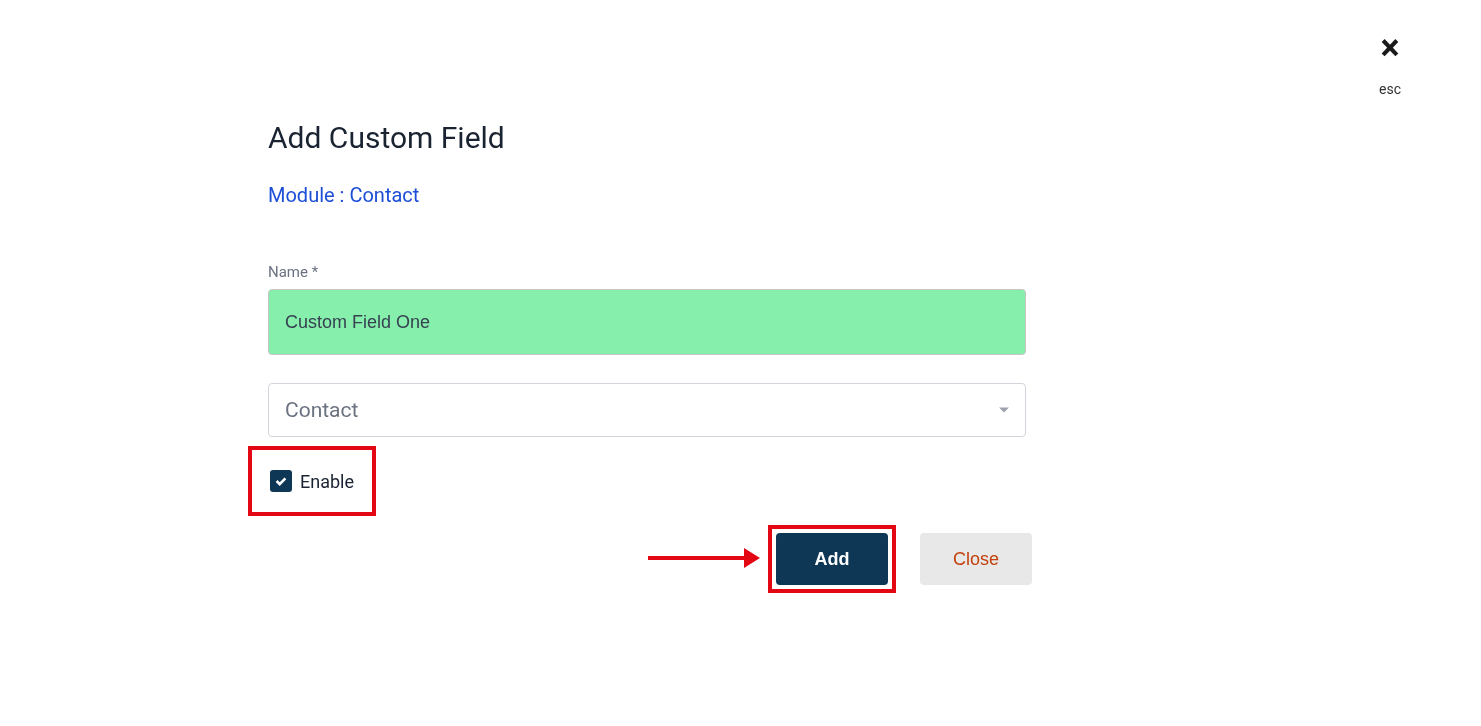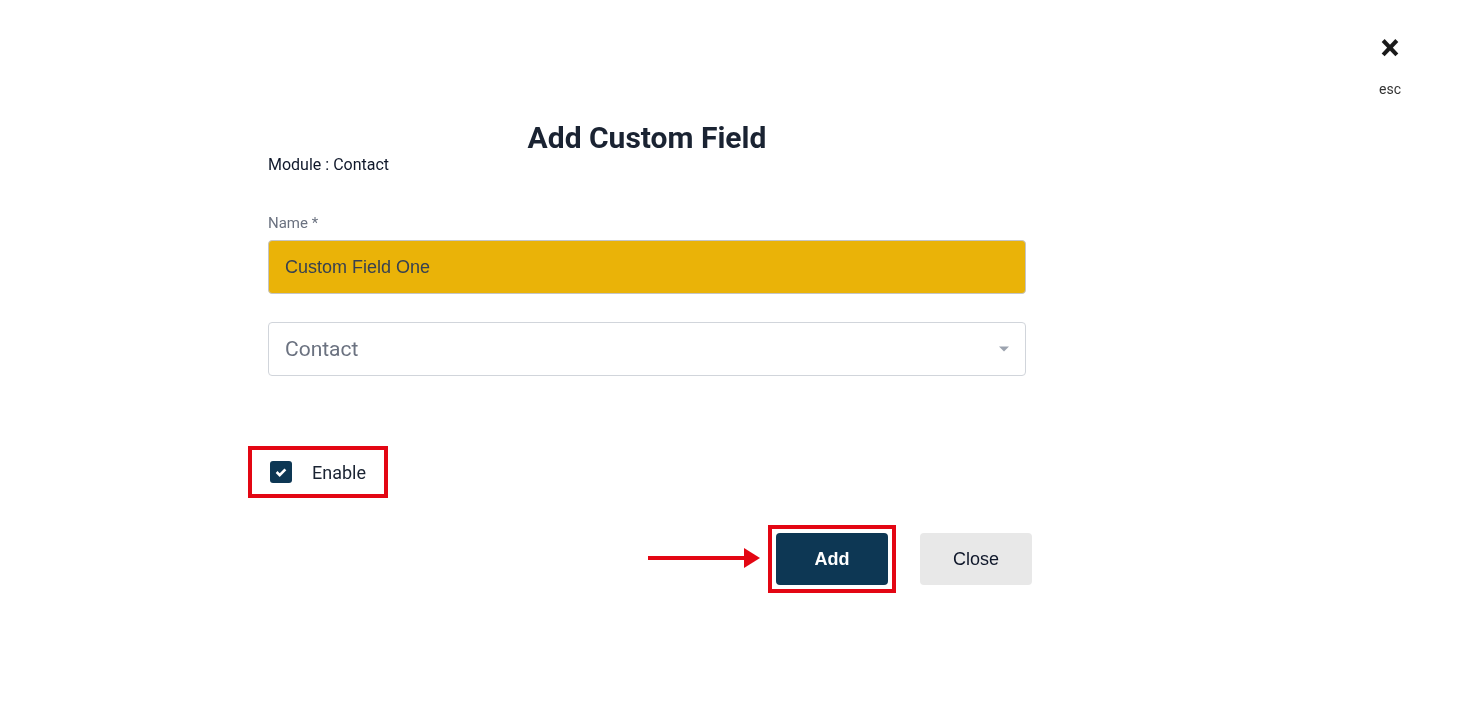--- a/index.html
+++ b/index.html
@@ -35,48 +35,48 @@
       margin-top: 15px;
     }
     .modal-content {
       position: absolute;
       left: 268px;
       top: 120px;
       width: 758px;
     }
     .modal-title {
       font-size: 30px;
-      font-weight: 700;
+      font-weight: 400;
       color: #1a2332;
-      text-align: center;
+      margin-bottom: 28px;
     }
     .module-info {
-      font-size: 16px;
-      color: #0f172a;
-      margin-bottom: 40px;
+      font-size: 20px;
+      color: #1d4ed8;
+      margin-bottom: 56px;
     }
     .form-group {
       margin-bottom: 28px;
     }
     .form-label {
       display: block;
       font-size: 15px;
       color: #6b7280;
       margin-bottom: 8px;
     }
     .form-input {
       width: 100%;
-      height: 54px;
+      height: 66px;
       padding: 0 16px;
       font-size: 18px;
       color: #374151;
       border: 1px solid #c5c5c5;
       border-radius: 4px;
       outline: none;
-      background: #eab308;
+      background: #86efac;
     }
     .form-select {
       width: 100%;
       height: 54px;
       padding: 0 16px;
       font-size: 21px;
       color: #6b7280;
       border: 1px solid #d1d5db;
       border-radius: 4px;
       background: #fff;
@@ -94,24 +94,24 @@
       height: 0;
       border-left: 5px solid transparent;
       border-right: 5px solid transparent;
       border-top: 5px solid #9ca3af;
     }
     .checkbox-container {
       position: absolute;
       left: 248px;
       top: 446px;
       border: 4px solid #e30613;
-      padding: 11px 18px;
-      display: flex;
-      align-items: center;
-      gap: 20px;
+      padding: 20px 18px;
+      display: flex;
+      align-items: center;
+      gap: 8px;
     }
     .checkbox {
       width: 22px;
       height: 22px;
       background: #0d3754;
       border-radius: 3px;
       display: flex;
       align-items: center;
       justify-content: center;
       cursor: pointer;
@@ -152,21 +152,21 @@
       justify-content: center;
     }
     .btn-primary {
       background: #0d3754;
       color: #fff;
       font-weight: 600;
       min-width: 112px;
     }
     .btn-secondary {
       background: #e8e8e8;
-      color: #0f172a;
+      color: #c2410c;
       min-width: 112px;
     }
     .arrow-annotation {
       position: absolute;
       left: 648px;
       top: 548px;
       display: flex;
       align-items: center;
     }
     .arrow-line {

